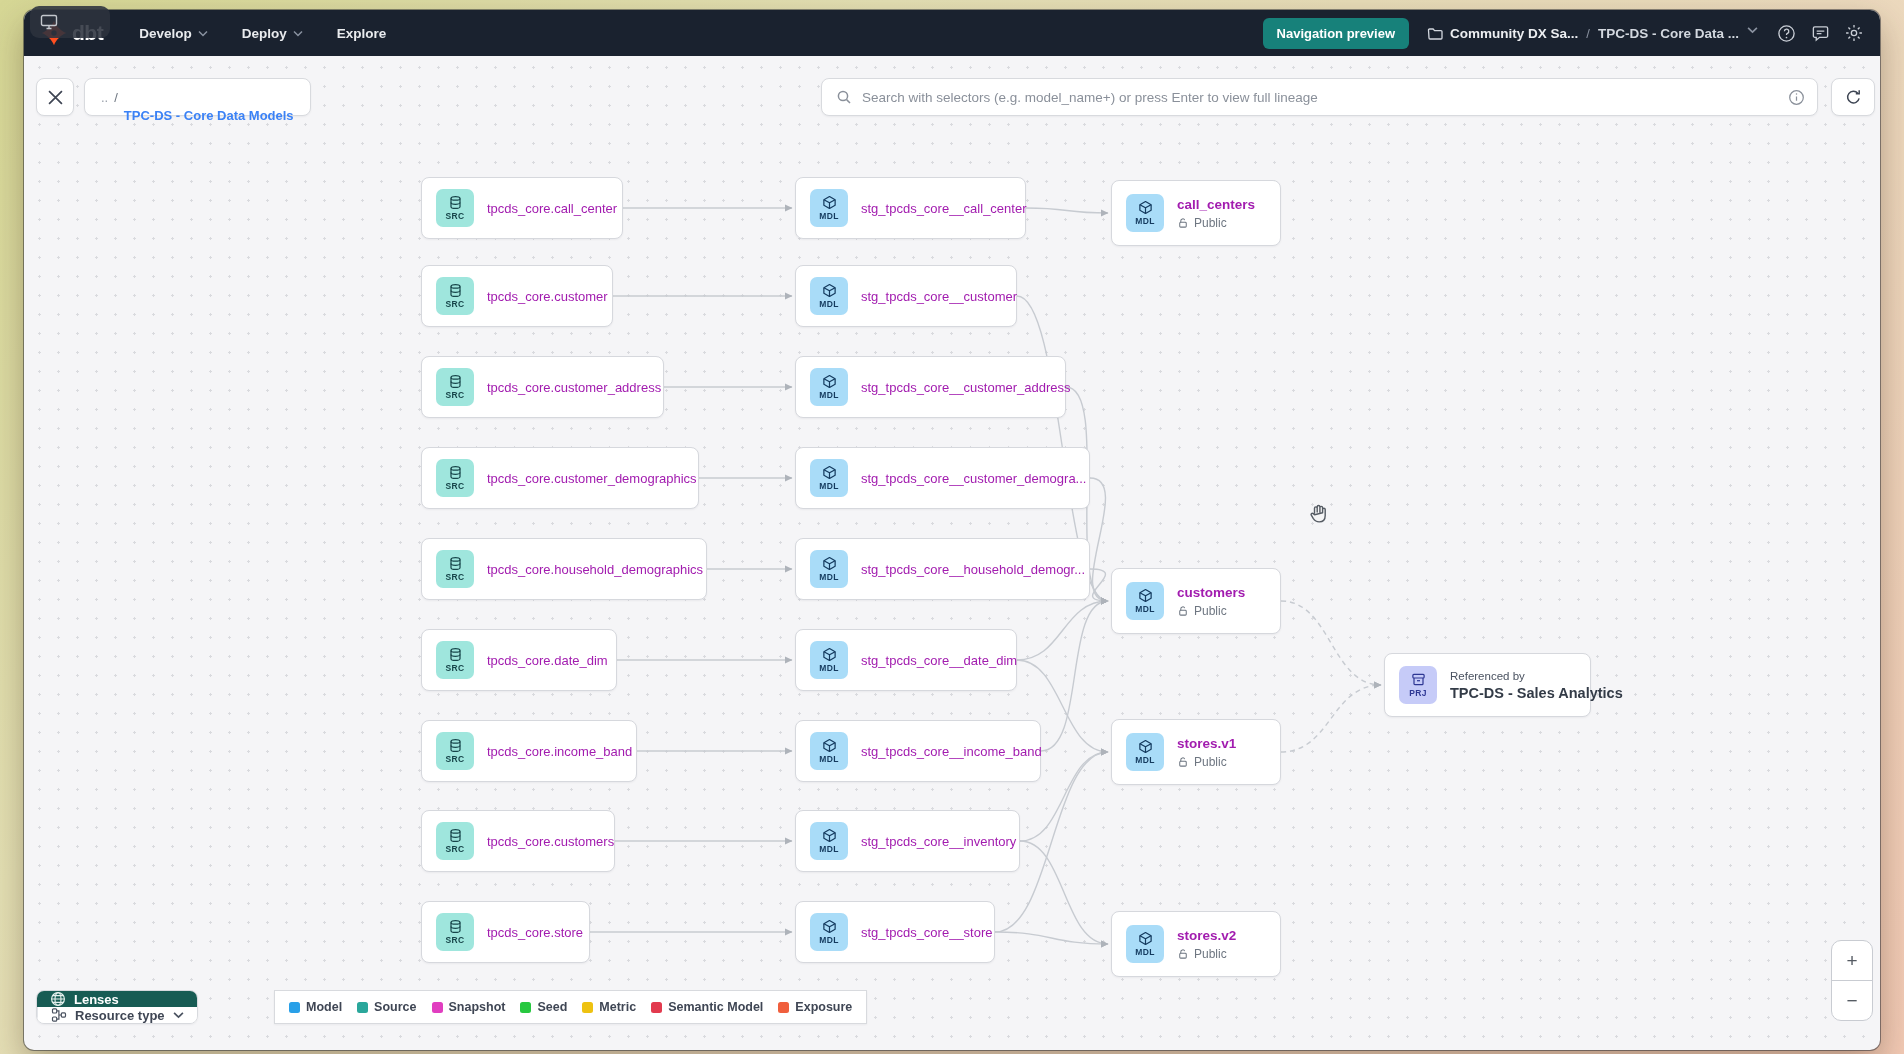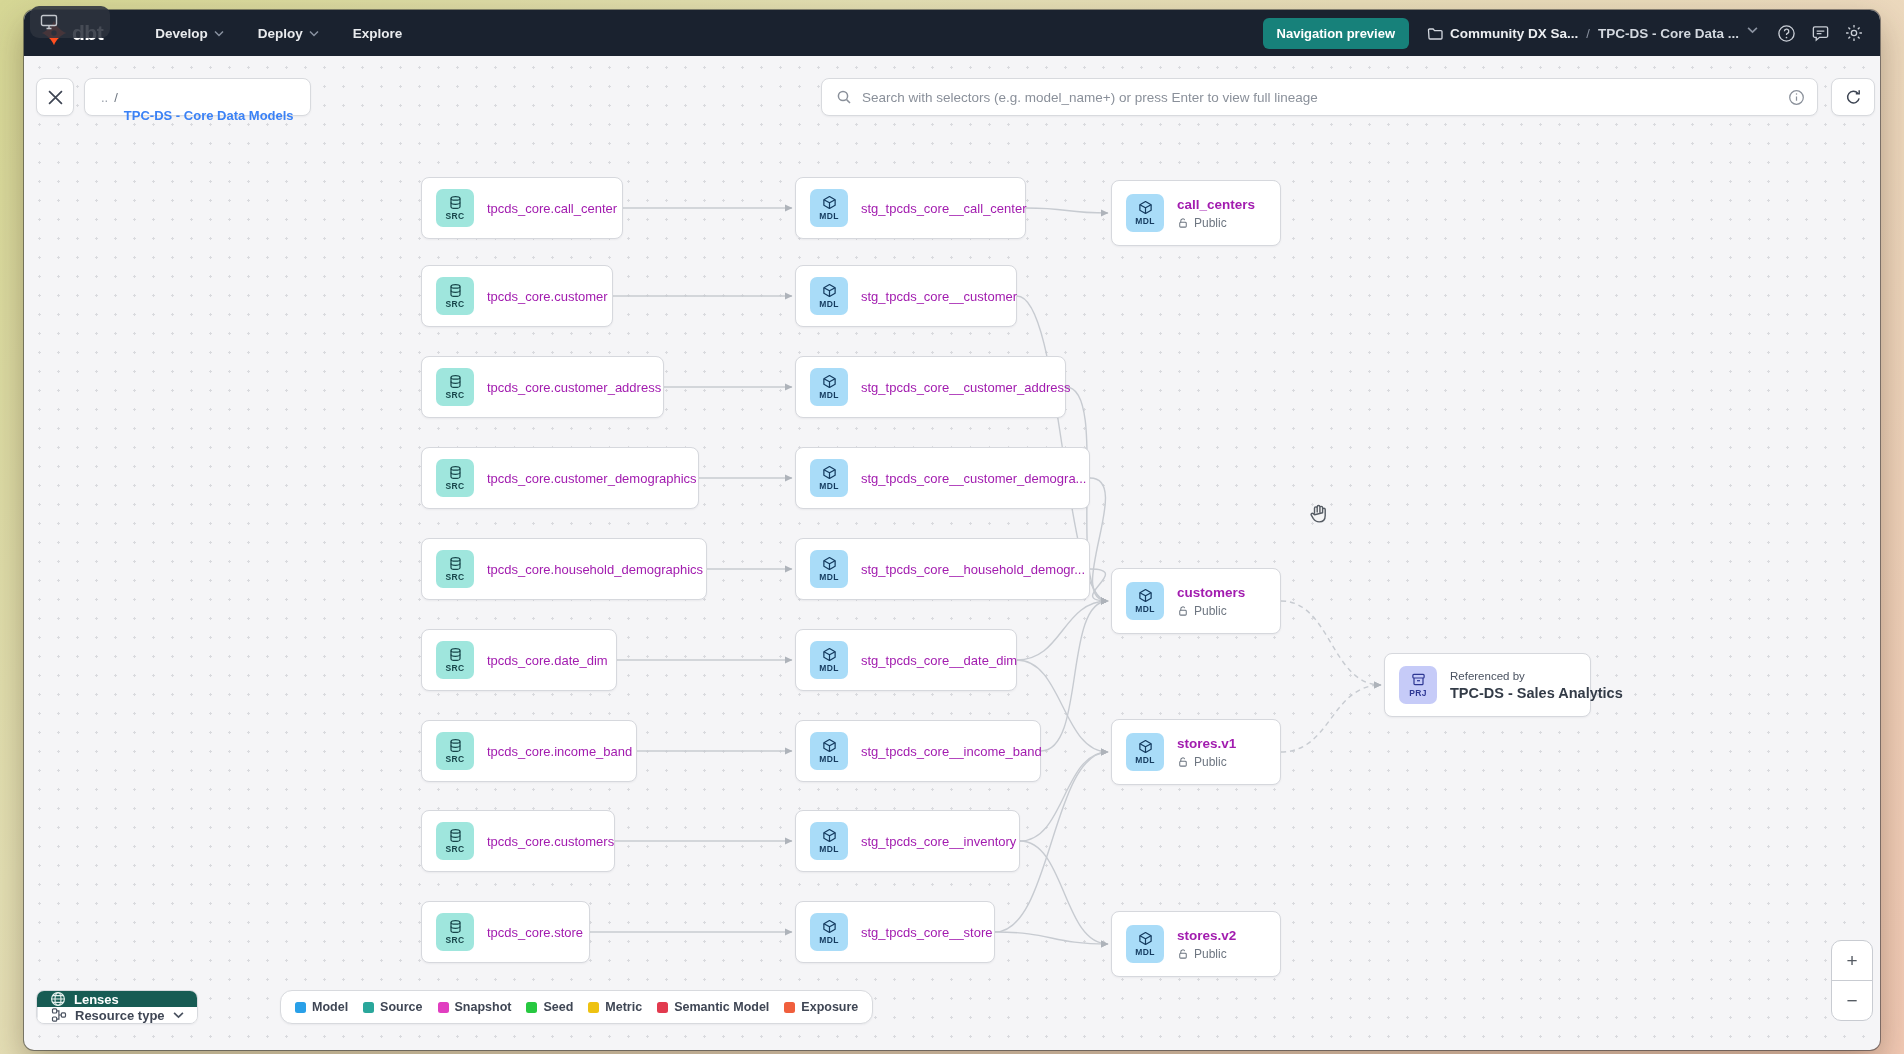--- a/index.html
+++ b/index.html
@@ -16,21 +16,21 @@
 
   
   .share-pill { position:absolute; left:30px; top:6px; width:80px; height:32px;
     background:rgba(44,50,62,.88); border-radius:9px; z-index:60;
     display:flex; align-items:center; padding-left:10px; }
   .share-pill svg { stroke:#c3c7cd; }
 
   
   .navbar { position:absolute; left:0; top:0; right:0; height:46px; background:#1a222f;
     display:flex; align-items:center; padding:0 16px; z-index:40; }
-  .logo { display:flex; align-items:center; gap:4px; margin-right:52px; }
+  .logo { display:flex; align-items:center; gap:4px; margin-right:36px; }
   .logo-text { color:#fff; font-size:21px; font-weight:700; letter-spacing:-.5px; }
   .nav-menu { display:flex; align-items:center; gap:34px; }
   .menu-item { display:flex; align-items:center; gap:6px; color:#e9ebee; font-size:13.5px;
     font-weight:700; cursor:pointer; }
   .menu-item svg { stroke:#8a92a0; }
   .nav-right { margin-left:auto; display:flex; align-items:center; gap:18px; }
   .preview-btn { background:#17817a; color:#fff; font-size:13px; font-weight:700;
     border:none; border-radius:6px; padding:8px 14px; cursor:pointer; }
   .nav-crumbs { display:flex; align-items:flex-start; gap:8px; white-space:nowrap; }
   .nav-crumbs .acct { color:#eceef1; font-size:13.5px; font-weight:700; display:flex; align-items:center; gap:7px; }
@@ -82,22 +82,22 @@
   
   .footer-group { position:absolute; left:12px; top:980px; height:34px; display:flex;
     border-radius:8px; overflow:hidden; border:1px solid #d8dade; z-index:30;
     box-shadow:0 1px 2px rgba(16,24,40,.05);flex-direction:column; }
   .seg-lenses { background:#185c54; color:#fff; display:flex; align-items:center; gap:8px;
     padding:0 13px; font-size:13px; font-weight:700; cursor:pointer; }
   .seg-lenses svg { stroke:#e3efec; }
   .seg-resource { background:#fff; color:#3f4654; display:flex; align-items:center; gap:8px;
     padding:0 13px; font-size:13px; font-weight:700; cursor:pointer; border-left:1px solid #e4e6ea; }
   .seg-resource svg { stroke:#4a5260; }
-  .legend { position:absolute; left:256px; top:980px; height:34px; background:#fff;
-    border:1px solid #d8dade; border-radius:12px; display:flex; align-items:center;
+  .legend { position:absolute; left:250px; top:980px; height:34px; background:#fff;
+    border:1px solid #d8dade; border-radius:0; display:flex; align-items:center;
     gap:15px; padding:0 14px; z-index:30; box-shadow:0 1px 2px rgba(16,24,40,.05); }
   .legend-item { display:flex; align-items:center; gap:6px; font-size:12.5px; color:#3f4654; font-weight:700; }
   .swatch { width:11px; height:11px; border-radius:2.5px; display:inline-block; }
 
   .zoom-ctl { position:absolute; left:1807px; top:930px; width:42px; background:#fff;
     border:1px solid #c9ccd2; border-radius:10px; overflow:hidden; z-index:30; }
   .zoom-ctl .zbtn { height:39px; display:flex; align-items:center; justify-content:center;
     font-size:19px; color:#555b63; cursor:pointer; }
   .zoom-ctl .divider { height:1px; background:#c9ccd2; }
 </style>

